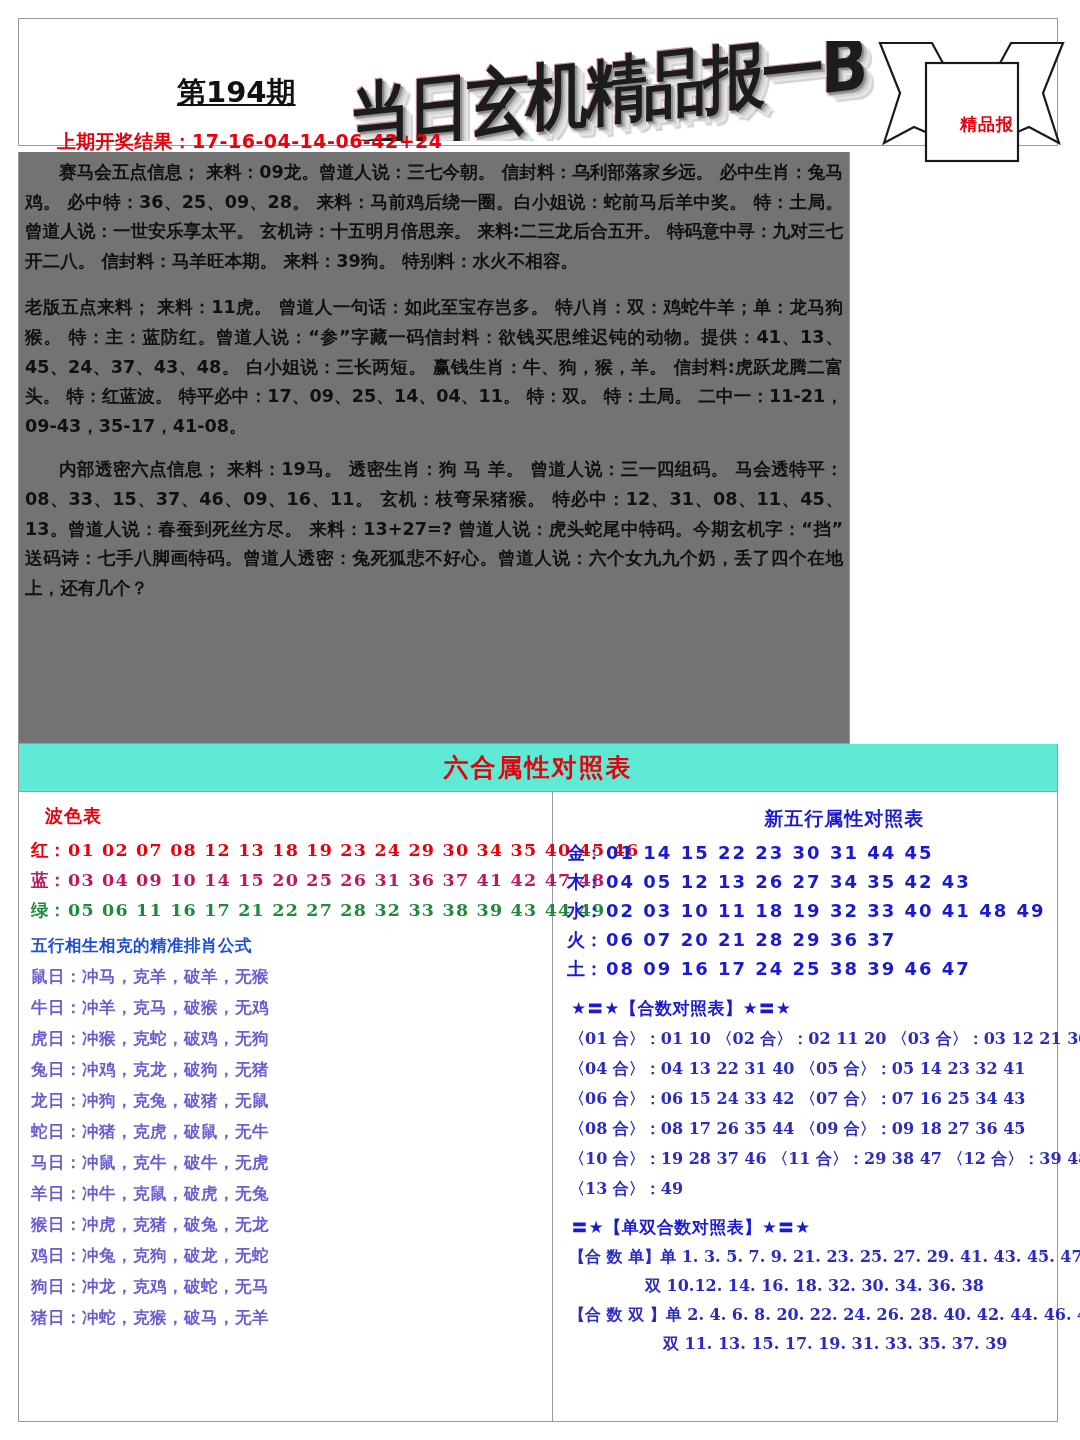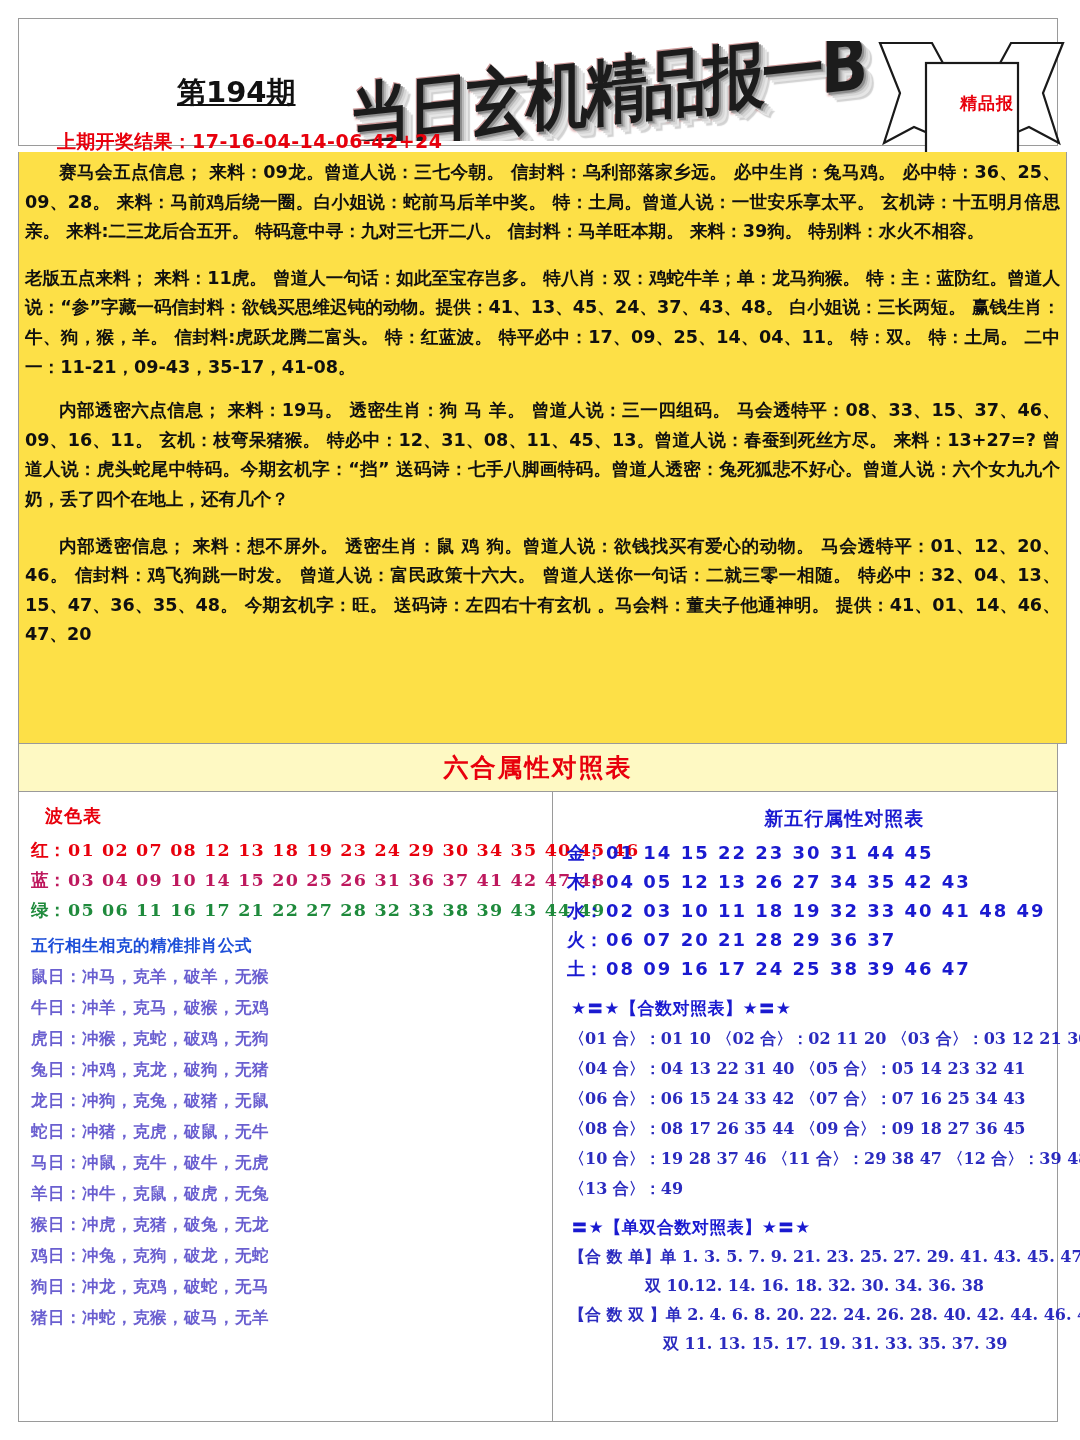--- a/index.html
+++ b/index.html
@@ -49,48 +49,48 @@
       -1px -1px 0 #c99,
        1px 3px 2px rgba(180,80,80,.45),
        10px 9px 1px rgba(0,0,0,.18);
     white-space:nowrap;
   }
 
   
   .ribbon{position:absolute;left:855px;top:16px;width:195px;height:130px;}
   .ribbon svg{display:block;}
   .ribbon-label{
-    position:absolute;left:68px;top:57px;width:90px;text-align:center;
+    position:absolute;left:68px;top:78px;width:90px;text-align:center;
     font-size:17px;font-weight:bold;color:#e8000c;letter-spacing:1px;
   }
 
   
   .mainbox{
-    position:absolute;left:18px;top:152px;width:1049px;height:592px;
-    border:1px solid #9a9a9a;border-top:none;background:#fde047;box-sizing:border-box;
+    position:absolute;left:18px;top:152px;width:832px;height:592px;
+    border:1px solid #9a9a9a;border-top:none;background:#737373;box-sizing:border-box;
     padding:6px 2px 0 2px;
   }
   .para{
     font-size:17.6px;font-weight:bold;color:#101010;
     line-height:29.6px;
     text-align:justify;text-align-last:left;
     text-justify:inter-character;
     padding:0 4px;
     margin:0 0 17px 0;
     letter-spacing:0px;
     font-family:"DejaVu Sans","Liberation Sans",sans-serif;
   }
   .para.indent{text-indent:34px;}
   .para.p2{margin-bottom:14px;}
 
   
   .sectionbar{
     position:absolute;left:18px;top:744px;width:1040px;height:48px;
     border:1px solid #9a9a9a;border-top:none;box-sizing:border-box;
-    display:flex;align-items:center;justify-content:center;background:#fef9c3;
+    display:flex;align-items:center;justify-content:center;background:#5eead4;
   }
   .sectionbar .t{
     font-size:25px;font-weight:bold;color:#e8000c;letter-spacing:2px;
   }
 
   
   .bottom{
     position:absolute;left:18px;top:792px;width:1040px;height:630px;
     border:1px solid #9a9a9a;border-top:none;box-sizing:border-box;
     display:flex;background:#fff;
@@ -185,21 +185,20 @@
         <rect x="52" y="28" width="92" height="98" fill="#ffffff" stroke="#1a1a1a" stroke-width="2.2"></rect>
       </svg>
       <div class="ribbon-label">精品报</div>
     </div>
   </div>
 
   <div class="mainbox">
     <p class="para indent">赛马会五点信息；  来料：09龙。曾道人说：三七今朝。 信封料：乌利部落家乡远。 必中生肖：兔马鸡。 必中特：36、25、09、28。 来料：马前鸡后绕一圈。白小姐说：蛇前马后羊中奖。 特：土局。曾道人说：一世安乐享太平。        玄机诗：十五明月倍思亲。 来料:二三龙后合五开。 特码意中寻：九对三七开二八。 信封料：马羊旺本期。 来料：39狗。 特别料：水火不相容。</p>
     <p class="para p2">老版五点来料；  来料：11虎。 曾道人一句话：如此至宝存岂多。 特八肖：双：鸡蛇牛羊；单：龙马狗猴。 特：主：蓝防红。曾道人说：“参”字藏一码信封料：欲钱买思维迟钝的动物。提供：41、13、45、24、37、43、48。 白小姐说：三长两短。 赢钱生肖：牛、狗，猴，羊。 信封料:虎跃龙腾二富头。 特：红蓝波。 特平必中：17、09、25、14、04、11。 特：双。 特：土局。 二中一：11-21，09-43，35-17，41-08。</p>
     <p class="para indent">内部透密六点信息；  来料：19马。    透密生肖：狗 马 羊。 曾道人说：三一四组码。 马会透特平：08、33、15、37、46、09、16、11。       玄机：枝弯呆猪猴。      特必中：12、31、08、11、45、13。曾道人说：春蚕到死丝方尽。 来料：13+27=? 曾道人说：虎头蛇尾中特码。今期玄机字：“挡”      送码诗：七手八脚画特码。曾道人透密：兔死狐悲不好心。曾道人说：六个女九九个奶，丢了四个在地上，还有几个？</p>
-    <p class="para indent">内部透密信息；  来料：想不屏外。    透密生肖：鼠 鸡 狗。曾道人说：欲钱找买有爱心的动物。 马会透特平：01、12、20、46。 信封料：鸡飞狗跳一时发。 曾道人说：富民政策十六大。 曾道人送你一句话：二就三零一相随。     特必中：32、04、13、15、47、36、35、48。 今期玄机字：旺。     送码诗：左四右十有玄机 。马会料：董夫子他通神明。 提供：41、01、14、46、47、20</p>
   </div>
 
   <div class="sectionbar">
     <div class="t">六合属性对照表</div>
   </div>
 
   <div class="bottom">
 
     <div class="leftpanel">
       <div class="wave-title">波色表</div>

